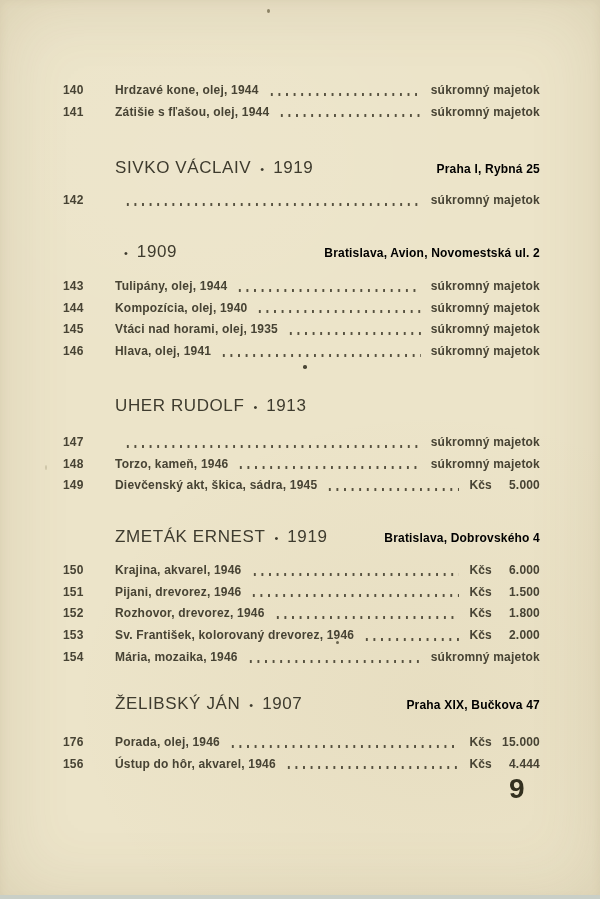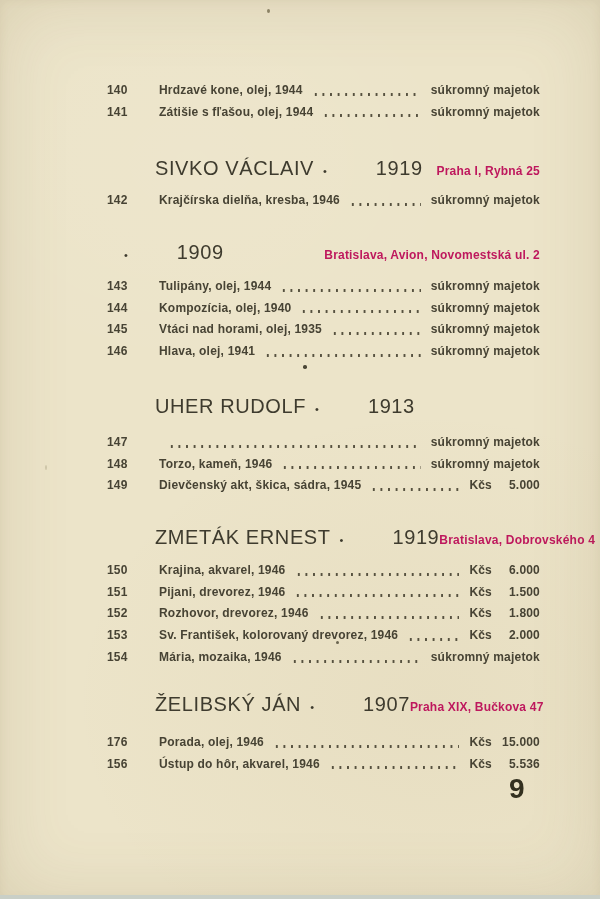--- a/index.html
+++ b/index.html
@@ -14,43 +14,43 @@
     background:
       radial-gradient(ellipse 420px 320px at 32% 18%, rgba(255,255,255,0.06), rgba(255,255,255,0) 70%),
       radial-gradient(ellipse 520px 420px at 72% 78%, rgba(140,110,50,0.05), rgba(140,110,50,0) 70%);
   }
   .vignette{
     position:absolute;inset:0;pointer-events:none;
     box-shadow: inset 0 0 70px rgba(125,105,60,0.16), inset 0 0 10px rgba(125,105,60,0.08);
   }
   .scan-edge{position:absolute;left:0;right:0;bottom:0;height:4px;background:#c9cfc7;}
 
-  .rowgroup{position:absolute;left:63px;right:60px;margin-left:44px;}
+  .rowgroup{position:absolute;left:63px;right:60px;}
   .row{
     display:flex;align-items:baseline;
     line-height:21.7px;font-size:12px;font-weight:700;letter-spacing:0.2px;
   }
   .num{flex:0 0 52px;}
   .title{white-space:nowrap;}
   .leader{
     flex:1 1 auto;align-self:stretch;margin:0 10px 0 7px;min-width:12px;
     background-image:radial-gradient(circle, #55503e 1.1px, rgba(0,0,0,0) 1.35px);
     background-size:7.6px 3px;background-repeat:repeat-x;
     background-position:left 2px bottom 6px;
   }
   .value{white-space:nowrap;}
   .price .amt{display:inline-block;min-width:44px;text-align:right;margin-left:4px;}
 
   .header{
     position:absolute;left:115px;right:60px;
     display:flex;align-items:baseline;line-height:24px;color:#3e3b2e;
   }
-  .aname,.ayear{font-size:20px;letter-spacing:0.6px;white-space:nowrap;margin-left:40px;}
+  .aname,.ayear{font-size:17px;letter-spacing:0.6px;white-space:nowrap;}
   .bullet{margin:0 9px;font-size:11px;}
-  .addr{margin-left:auto;font-size:12px;font-weight:700;letter-spacing:0.2px;color:#be185d;white-space:nowrap;}
+  .addr{margin-left:auto;font-size:12px;font-weight:700;letter-spacing:0.2px;color:#000000;white-space:nowrap;}
 
   .sepdot{position:absolute;left:303px;top:365px;width:3.5px;height:3.5px;border-radius:50%;background:#4a4636;}
   .pagenum{position:absolute;top:773px;left:509px;font-size:28px;font-weight:700;color:#33301f;letter-spacing:1px;}
   .speck{position:absolute;border-radius:50%;background:#8d8468;}
   .speck.s1{left:267px;top:9px;width:3px;height:4px;}
   .speck.s2{left:336px;top:641px;width:3px;height:3px;background:#6a6450;}
   .speck.s3{left:45px;top:465px;width:2px;height:5px;opacity:0.3;}
 </style>
 </head>
 <body>
@@ -74,21 +74,20 @@
 
   <div class="header" style="top:156px">
     <span class="aname">SIVKO VÁCLAIV</span>
     <span class="bullet">•</span>
     <span class="ayear">1919</span>
     <span class="addr">Praha I, Rybná 25</span>
   </div>
   <div class="rowgroup" style="top:190px">
     <div class="row">
       <span class="num">142</span>
-      <span class="title">Krajčírska dielňa, kresba, 1946</span>
       <span class="leader"></span>
       <span class="value">súkromný majetok</span>
     </div>
   </div>
 
   <div class="header" style="top:240px">
     <span class="bullet">•</span>
     <span class="ayear">1909</span>
     <span class="addr">Bratislava, Avion, Novomestská ul. 2</span>
   </div>
@@ -195,21 +194,21 @@
     <div class="row">
       <span class="num">176</span>
       <span class="title">Porada, olej, 1946</span>
       <span class="leader"></span>
       <span class="value price"><span>Kčs</span><span class="amt">15.000</span></span>
     </div>
     <div class="row">
       <span class="num">156</span>
       <span class="title">Ústup do hôr, akvarel, 1946</span>
       <span class="leader"></span>
-      <span class="value price"><span>Kčs</span><span class="amt">5.536</span></span>
+      <span class="value price"><span>Kčs</span><span class="amt">4.444</span></span>
     </div>
   </div>
 
   <div class="pagenum">9</div>
 
   <div class="speck s1"></div>
   <div class="speck s2"></div>
   <div class="speck s3"></div>
 
   <div class="vignette"></div>

